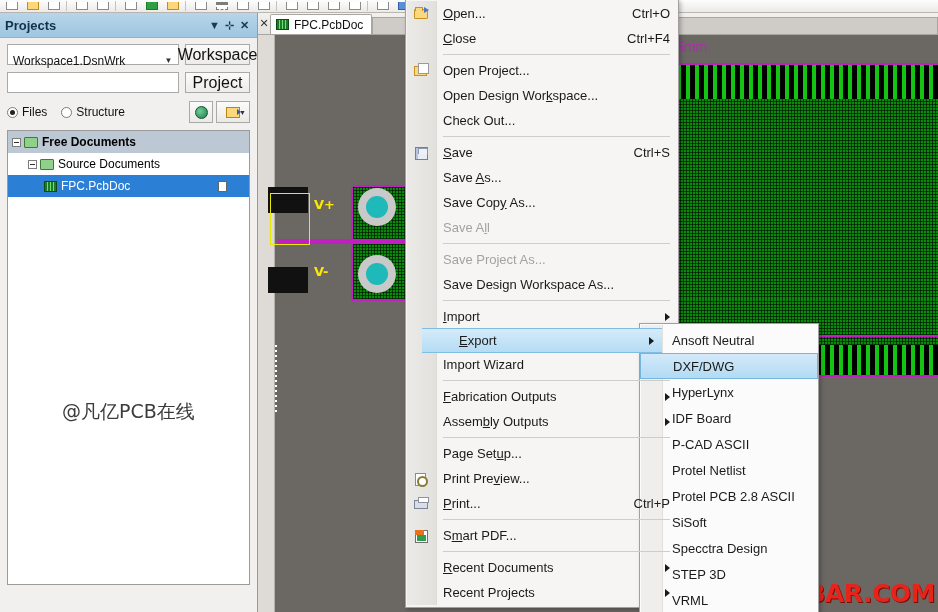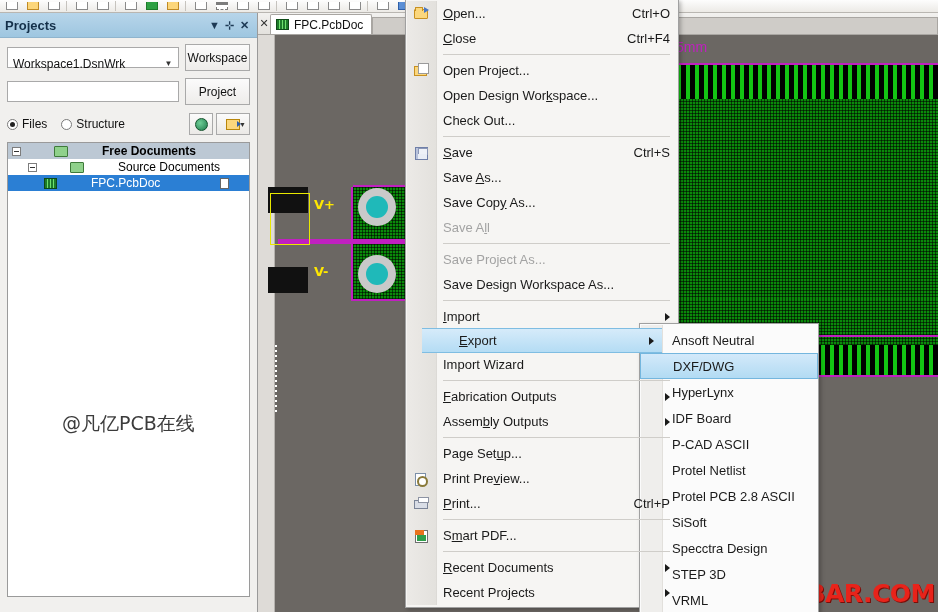--- a/index.html
+++ b/index.html
@@ -59,22 +59,22 @@
   .combo {
     flex: 1; height: 21px; background: #fff; border: 1px solid #a9a9a9;
     display: flex; align-items: center; padding: 12px 2px 0 5px;
     font-size: 12px; color: #111;
   }
   .combo .cv { flex: 1; overflow: hidden; white-space: nowrap; }
   .combo .arw {
     width: 15px; text-align: center; font-size: 8px; color: #333;
   }
   .sidebtn {
-    width: 65px; height: 27px; background: linear-gradient(#fbfbfb,#eeecea);
-    border: 1px solid #a9a9a9; font-size: 12px; color: #111;
+    width: 65px; height: 21px; background: linear-gradient(#fbfbfb,#eeecea);
+    border: 1px solid #a9a9a9; font-size: 16px; color: #111;
     display: flex; align-items: center; justify-content: center;
   }
   .row2 { display: flex; align-items: center; gap: 6px; margin-bottom: 8px; }
   .textbox {
     flex: 1; height: 21px; background: #fff; border: 1px solid #a9a9a9;
     padding: 0 4px; display:flex; align-items:center; font-size:12px; color:#111;
   }
   .row3 { display: flex; align-items: center; }
   .radio { display: flex; align-items: center; margin-right: 14px; font-size: 12px; color:#111; }
   .radio .dot {
@@ -97,21 +97,21 @@
   .foldout { width:14px;height:11px;background:#fbd77d;border:1px solid #b8860b; position:relative;}
   .foldout::after{content:'';position:absolute;right:-2px;top:1px;border-left:4px solid #2f5fa8;border-top:3px solid transparent;border-bottom:3px solid transparent;}
   .mini-arw { position:absolute; right:3px; font-size:7px; color:#333; }
 
   
   .tree {
     margin: 7px 7px 0 7px; height: 455px;
     background: #fff; border: 1px solid #9a9a9a;
     position: relative; overflow: hidden;
   }
-  .tnode { height: 16px; display: flex; align-items: center; font-size: 12px; color:#000; padding-left:4px;gap:30px;}
+  .tnode { height: 22px; display: flex; align-items: center; font-size: 12px; color:#000; padding-left:4px;}
   .tnode.lvl1 { padding-left: 4px; }
   .tnode.lvl2 { padding-left: 20px; }
   .tnode.lvl3 { padding-left: 36px; }
   .tnode.sel-gray { background: #bcc8d4; font-weight: bold; }
   .tnode.sel-blue { background: #2b7fd4; color: #fff; }
   .expander {
     width: 9px; height: 9px; border: 1px solid #7d7d7d; background:#fff;
     margin-right: 3px; position: relative; flex: none;
   }
   .expander::before {

